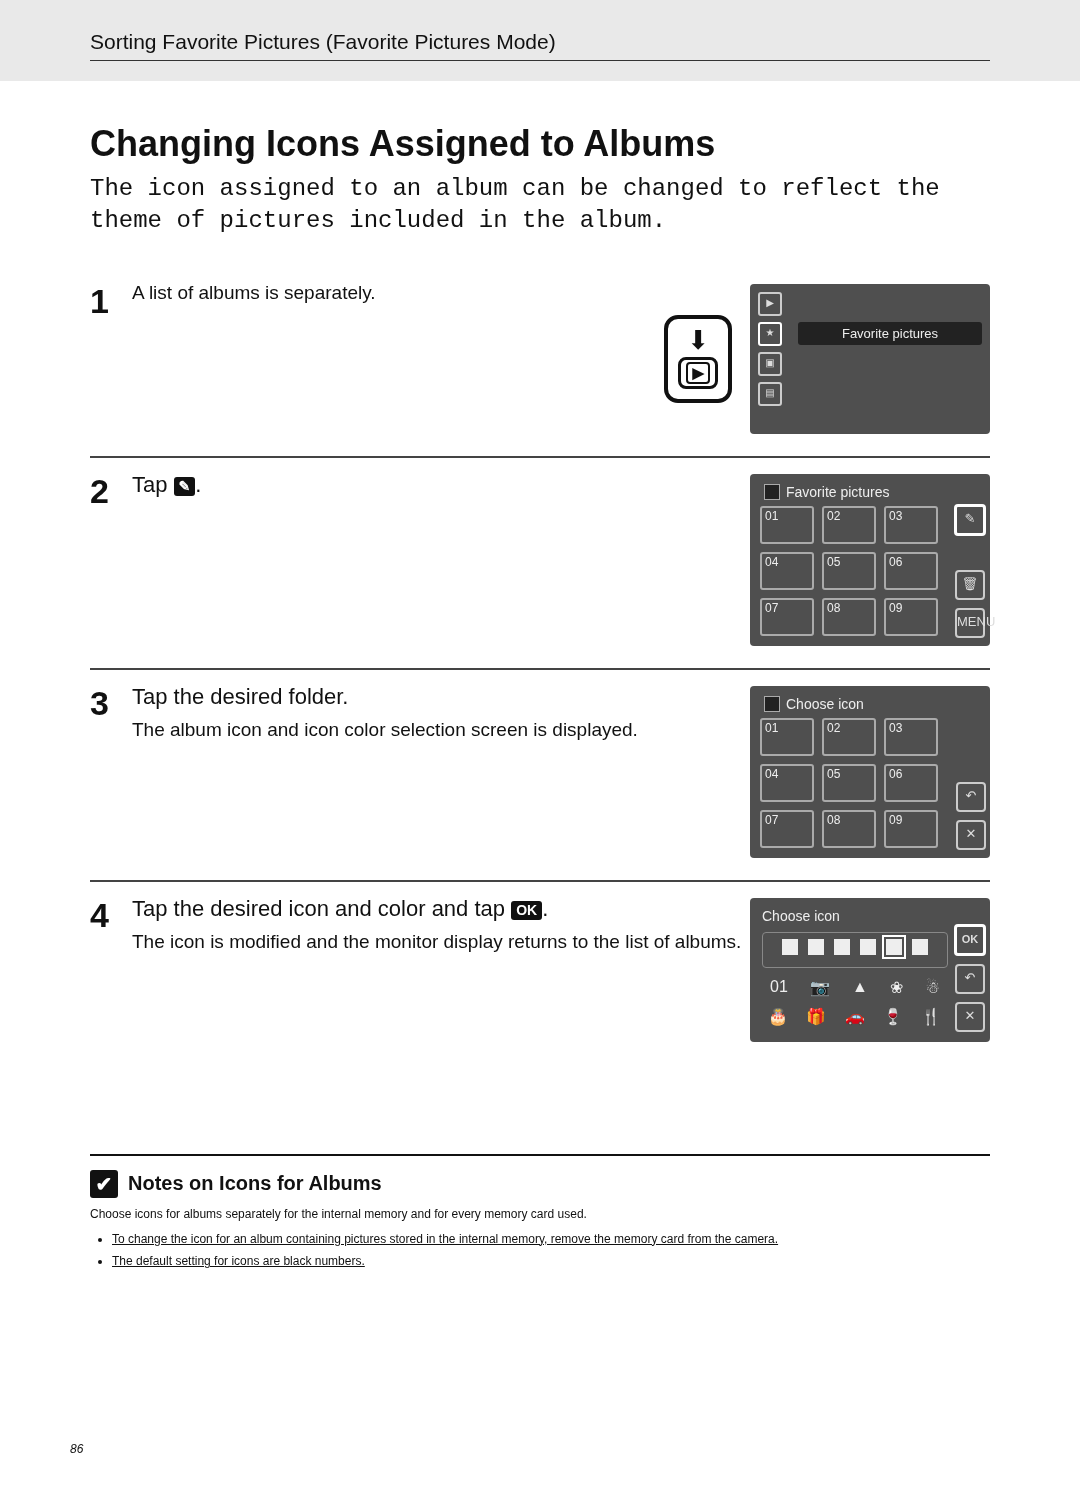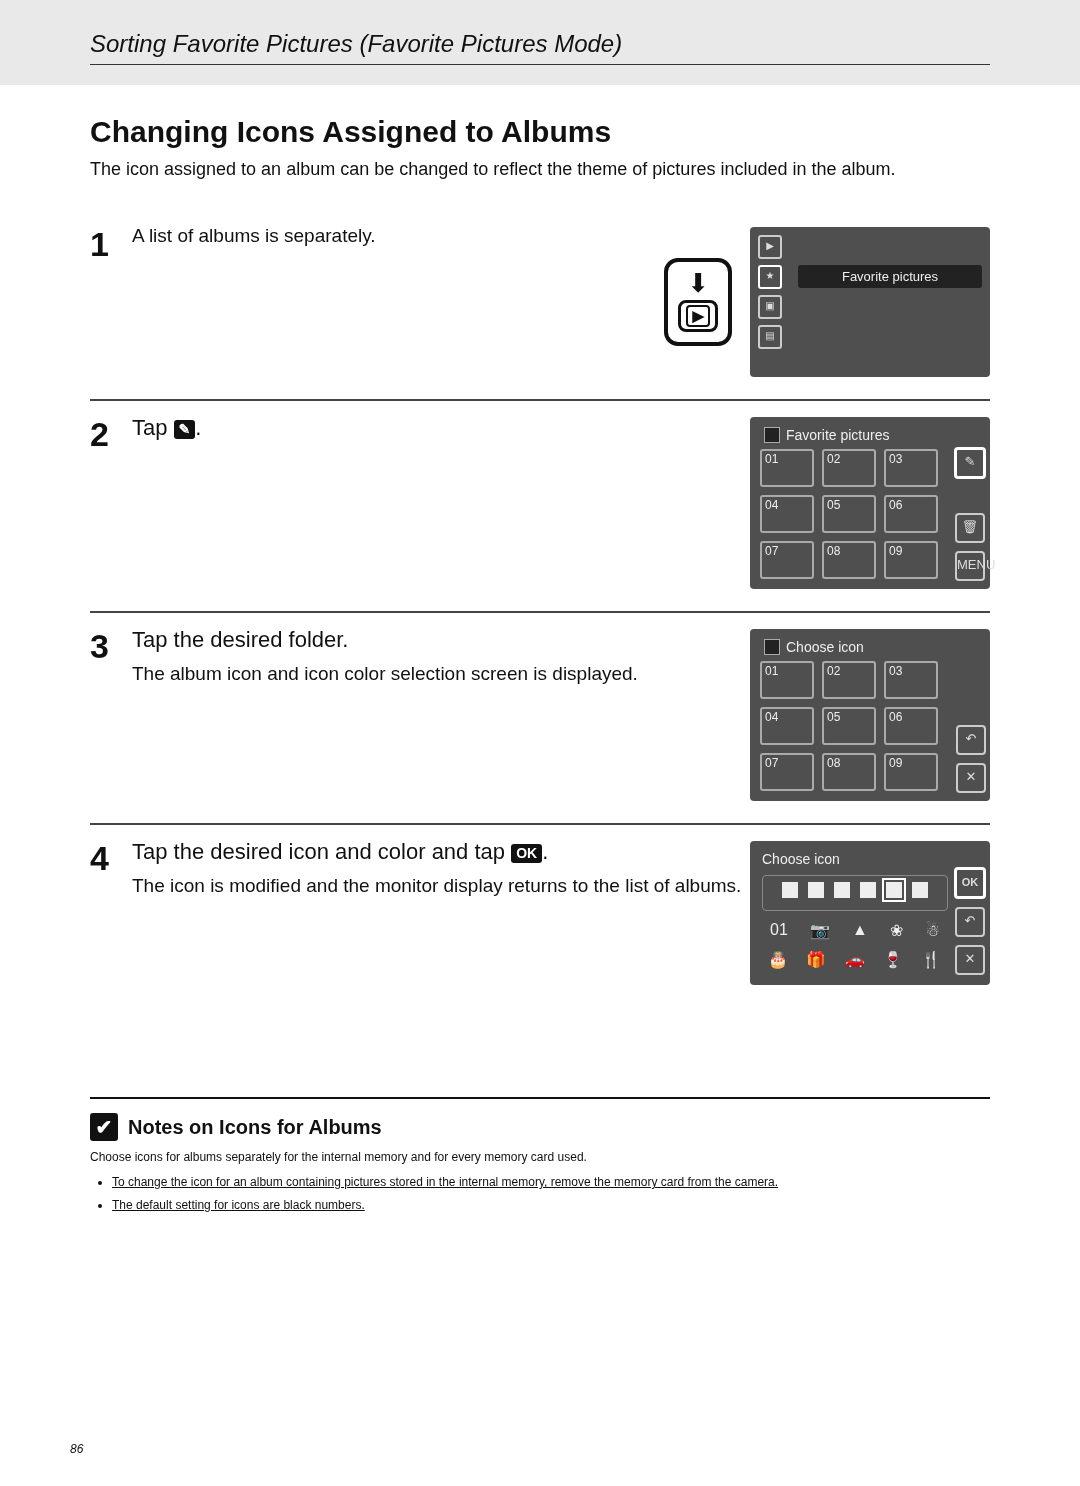--- a/index.html
+++ b/index.html
@@ -15,37 +15,37 @@
     min-height: 1486px;
     padding: 0 0 40px 0;
     position: relative;
     background: #fff;
   }
   .grayband {
     background: #e9e9e9;
     padding: 30px 90px 20px 90px;
   }
   .breadcrumb {
-    font-size: 24px;
+    font-size: 21px;
     border-bottom: 1px solid #333;
     padding-bottom: 6px;
-    font-style: italic;
   }
   .content {
     padding: 20px 90px 0 90px;
   }
   h1.section-title {
-    font-size: 30px;
-    margin: 10px 0 8px 0;
+    font-size: 36px;
+    margin: 22px 0 8px 0;
     font-weight: 700;
   }
   .intro {
-    font-size: 18px;
+    font-size: 24px;
     line-height: 1.35;
     margin: 4px 0 30px 0;
+    font-family: Liberation Mono, monospace;
   }
   .step-row {
     border-top: 1px solid #444;
     padding: 12px 0 22px 0;
     display: flex;
     gap: 8px;
   }
   .step-row:first-of-type { border-top: none; }
   .step-num {
     font-size: 34px;

